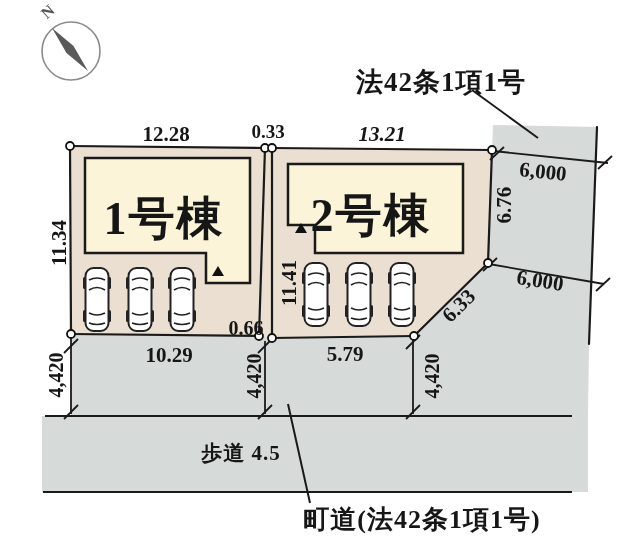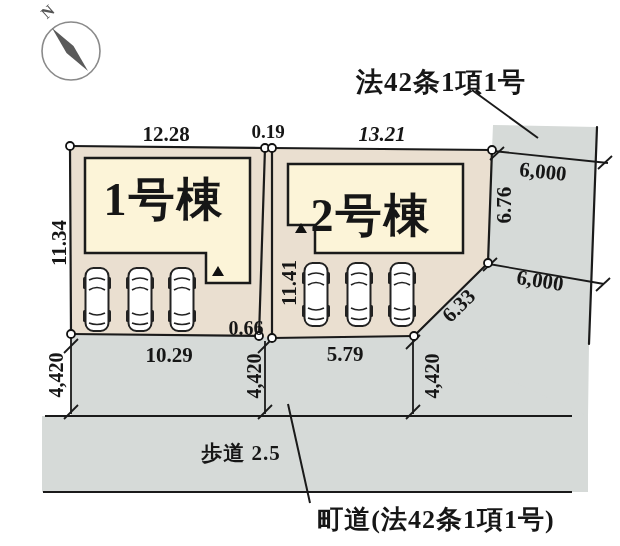--- a/index.html
+++ b/index.html
@@ -120,37 +120,37 @@
       <circle cx="71" cy="51" r="29" fill="none" stroke="#8a8a8a" stroke-width="1.6"></circle>
       <polygon points="52,28 73.5,46 88,71 66.5,53" fill="#5a5a5a"></polygon>
     </g>
   </svg>
 
   <div class="label north" style="left:48px;top:12px;">N</div>
 
   <div class="label note" style="left:441px;top:82px;">法42条1項1号</div>
 
   <div class="label dim" style="left:166px;top:134px;">12.28</div>
-  <div class="label dim" style="left:268px;top:131px;font-size:19px;">0.19</div>
+  <div class="label dim" style="left:268px;top:131px;font-size:19px;">0.33</div>
   <div class="label dim" style="left:382px;top:134px;font-style:italic;">13.21</div>
 
   <div class="label dim rot90" style="left:59px;top:243px;">11.34</div>
   <div class="label dim rot90" style="left:289px;top:283px;">11.41</div>
   <div class="label dim" style="left:246px;top:328px;font-size:20px;">0.66</div>
 
   <div class="label dim rot90" style="left:504px;top:205px;">6.76</div>
   <div class="label dim rot6" style="left:543px;top:172px;">6,000</div>
   <div class="label dim rot9" style="left:540px;top:281px;">6,000</div>
   <div class="label dim rot45n" style="left:459px;top:306px;">6.33</div>
 
   <div class="label dim" style="left:169px;top:355px;">10.29</div>
   <div class="label dim" style="left:345px;top:354px;">5.79</div>
   <div class="label dim rot90" style="left:56px;top:375px;font-size:20px;">4,420</div>
   <div class="label dim rot90" style="left:254px;top:376px;font-size:20px;">4,420</div>
   <div class="label dim rot90" style="left:432px;top:376px;font-size:20px;">4,420</div>
 
-  <div class="label bldg" style="left:164px;top:200px;">1号棟</div>
+  <div class="label bldg" style="left:164px;top:219px;">1号棟</div>
   <div class="label bldg" style="left:371px;top:216px;">2号棟</div>
 
-  <div class="label sidewalk-label" style="left:241px;top:453px;">歩道 2.5</div>
-  <div class="label road-label" style="left:436px;top:520px;">町道(法42条1項1号)</div>
+  <div class="label sidewalk-label" style="left:241px;top:453px;">歩道 4.5</div>
+  <div class="label road-label" style="left:422px;top:520px;">町道(法42条1項1号)</div>
 
 </div>
 
 </body></html>

